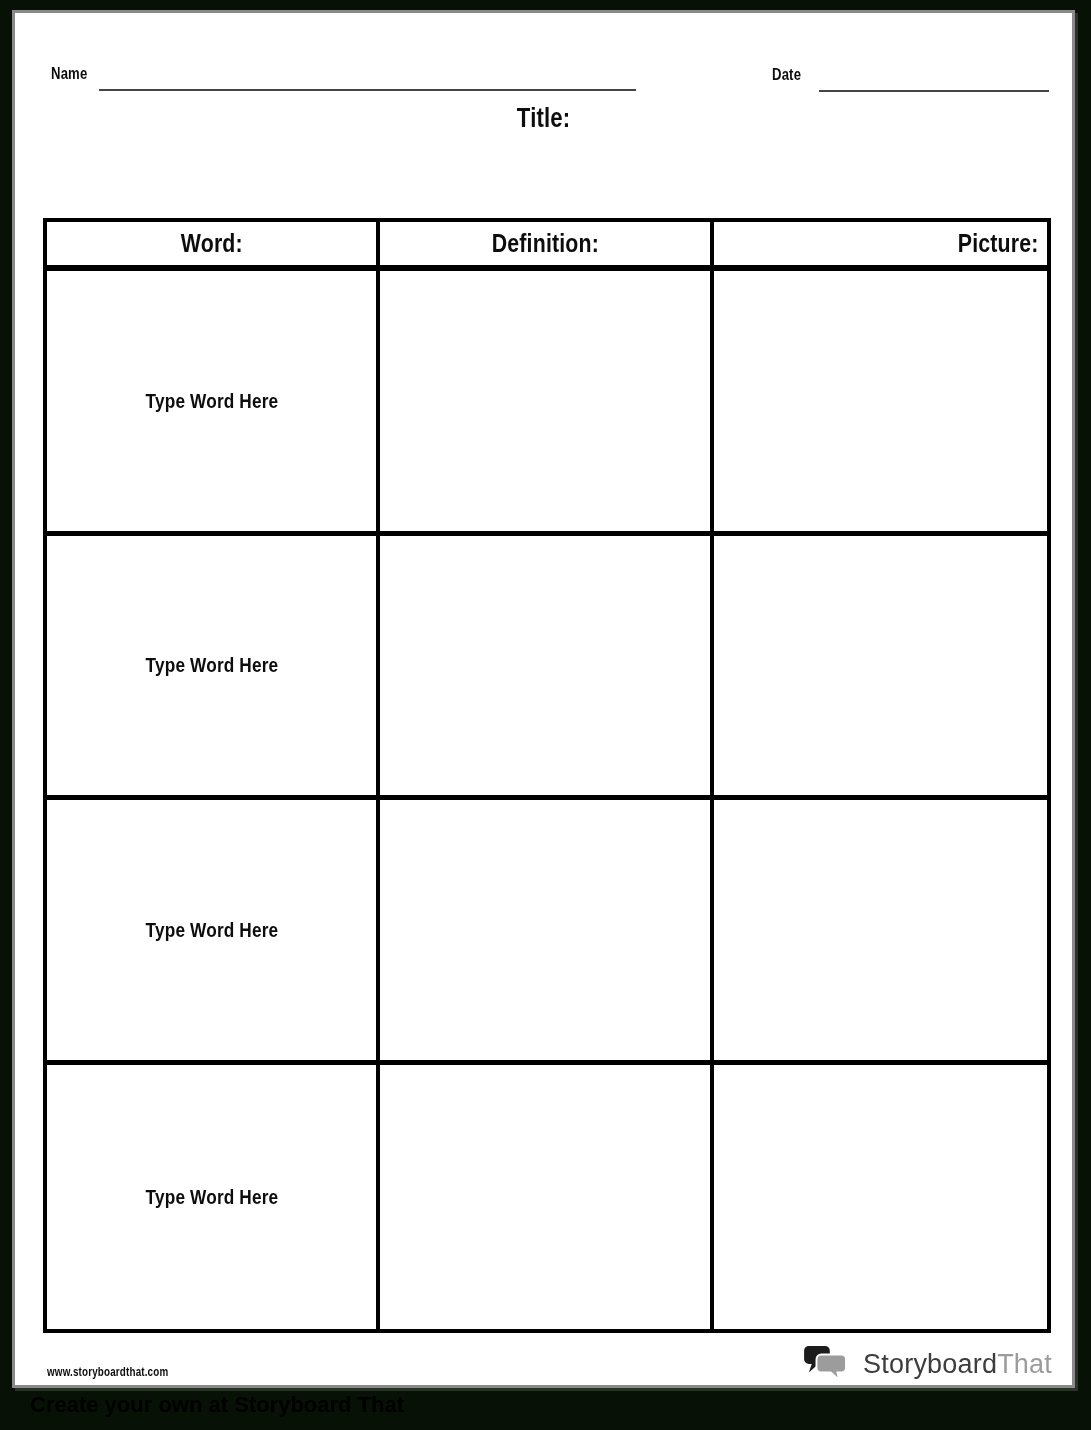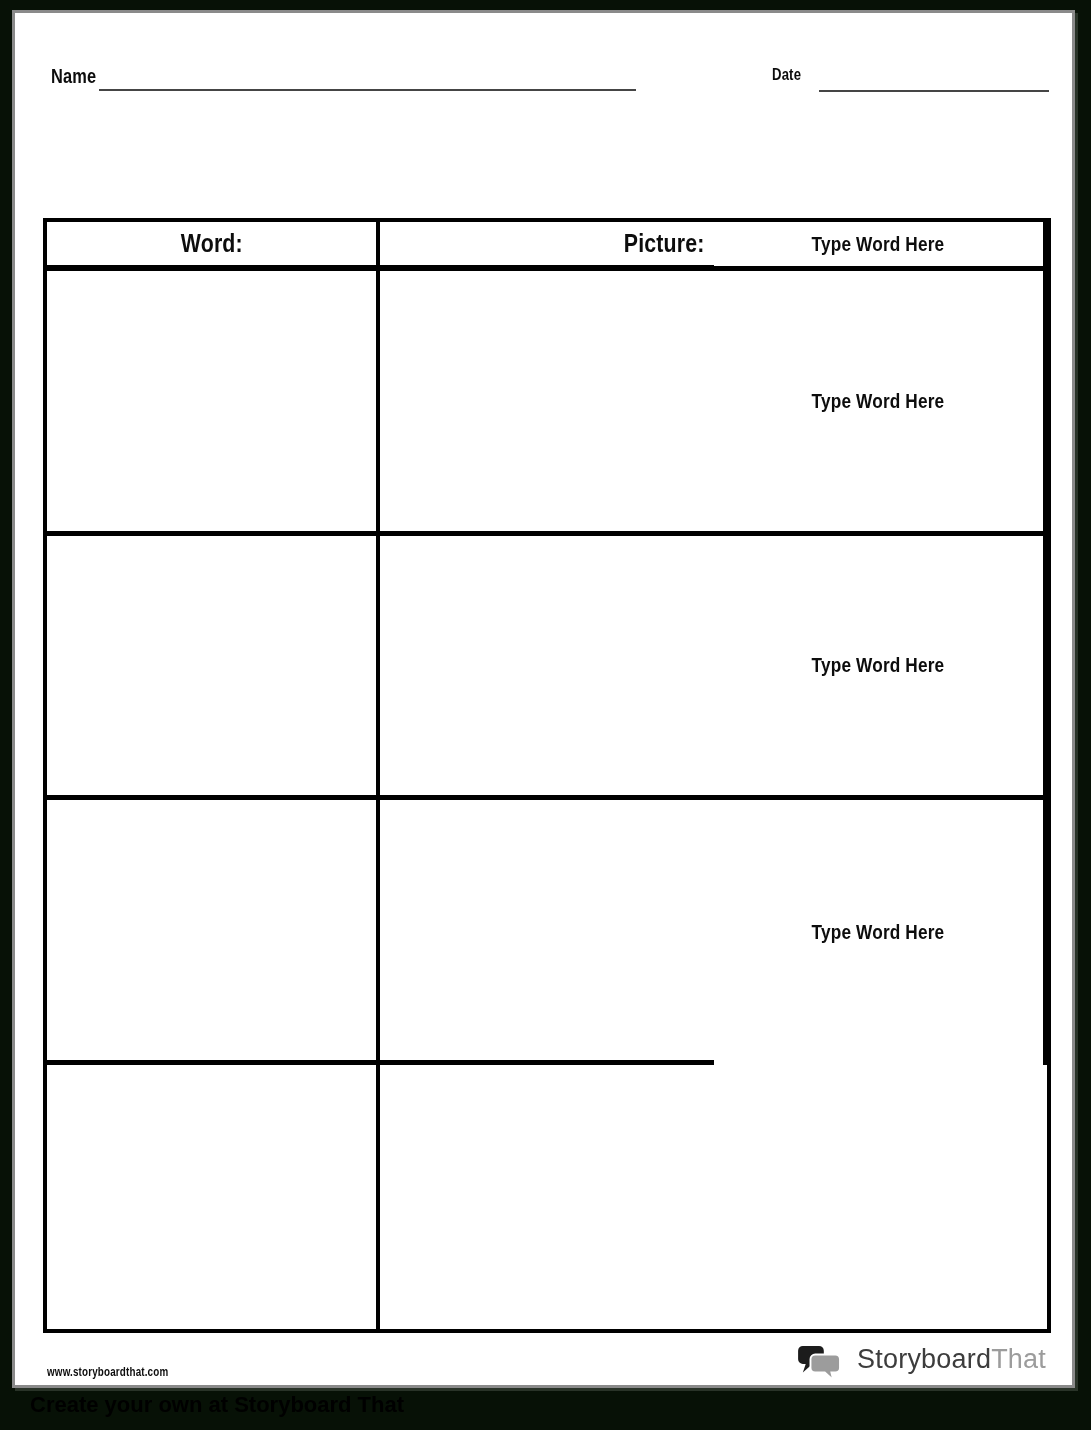--- a/index.html
+++ b/index.html
@@ -15,21 +15,21 @@
     position:absolute;left:12px;top:10px;
     width:1057px;height:1372px;
     background:#ffffff;
     border:3px solid #8a8a8a;
     box-shadow:3px 3px 0 rgba(70,80,70,.55);
   }
   
   .cond{display:inline-block;transform:scaleX(.82);transform-origin:left center;font-weight:bold;letter-spacing:.2px;}
   .cond-c{display:inline-block;transform:scaleX(.82);transform-origin:center center;font-weight:bold;letter-spacing:.2px;}
 
-  .name-label{position:absolute;left:36px;top:52px;font-size:20px;}
+  .name-label{position:absolute;left:36px;top:52px;font-size:16px;}
   .name-line{position:absolute;left:84px;top:36px;width:537px;height:40px;border-bottom:2px solid #454545;}
   .date-label{position:absolute;left:757px;top:53px;font-size:16px;}
   .date-line{position:absolute;left:804px;top:37px;width:230px;height:40px;border-bottom:2px solid #454545;}
 
   .title{position:absolute;left:0;top:90px;width:100%;text-align:center;font-size:27px;}
   .directions{position:absolute;left:26px;top:156px;font-size:22px;white-space:nowrap;}
   .directions .u{text-decoration:underline;text-underline-offset:4px;text-decoration-thickness:2px;}
 
   .vocab-table{
     position:absolute;left:28px;top:205px;
@@ -47,21 +47,21 @@
   }
   .cell{
     border-right:4px solid #000;border-bottom:5px solid #000;
     display:flex;align-items:center;justify-content:center;
     font-size:21px;
   }
   .last-col{border-right:none;justify-content:flex-end;}
   .last-row{border-bottom:none;}
 
   .site-url{position:absolute;left:16px;top:1352px;font-size:12px;margin-left:16px;}
-  .logo{position:absolute;right:26px;top:1331px;display:flex;align-items:flex-start;gap:14px;}
+  .logo{position:absolute;right:20px;top:1331px;display:flex;align-items:center;gap:14px;}
   .logo-text{font-size:27px;font-weight:500;letter-spacing:.2px;}
   .logo-text .dark{color:#3d3d3d;}
   .logo-text .light{color:#9c9c9c;}
 
   .watermark{
     position:absolute;left:30px;top:1392px;
     font-size:22px;font-weight:bold;color:#000;
   }
 </style>
 </head>
@@ -72,26 +72,32 @@
   <div class="name-label">
     <span class="cond">Name</span>
   </div>
   <div class="name-line"></div>
 
   <div class="date-label">
     <span class="cond">Date</span>
   </div>
   <div class="date-line"></div>
 
+  <div class="title">
+    <span class="cond-c">Title:</span>
+  </div>
 
 
   <div class="vocab-table">
 
     <div class="hcell">
       <span class="cond-c">Word:</span>
+    </div>
+    <div class="hcell">
+      <span class="cond-c">Definition:</span>
     </div>
     <div class="hcell last-col">
       <span class="cond-c">Picture:</span>
     </div>
 
     <div class="cell">
       <span class="cond-c">Type Word Here</span>
     </div>
     <div class="cell">
       <span></span>

